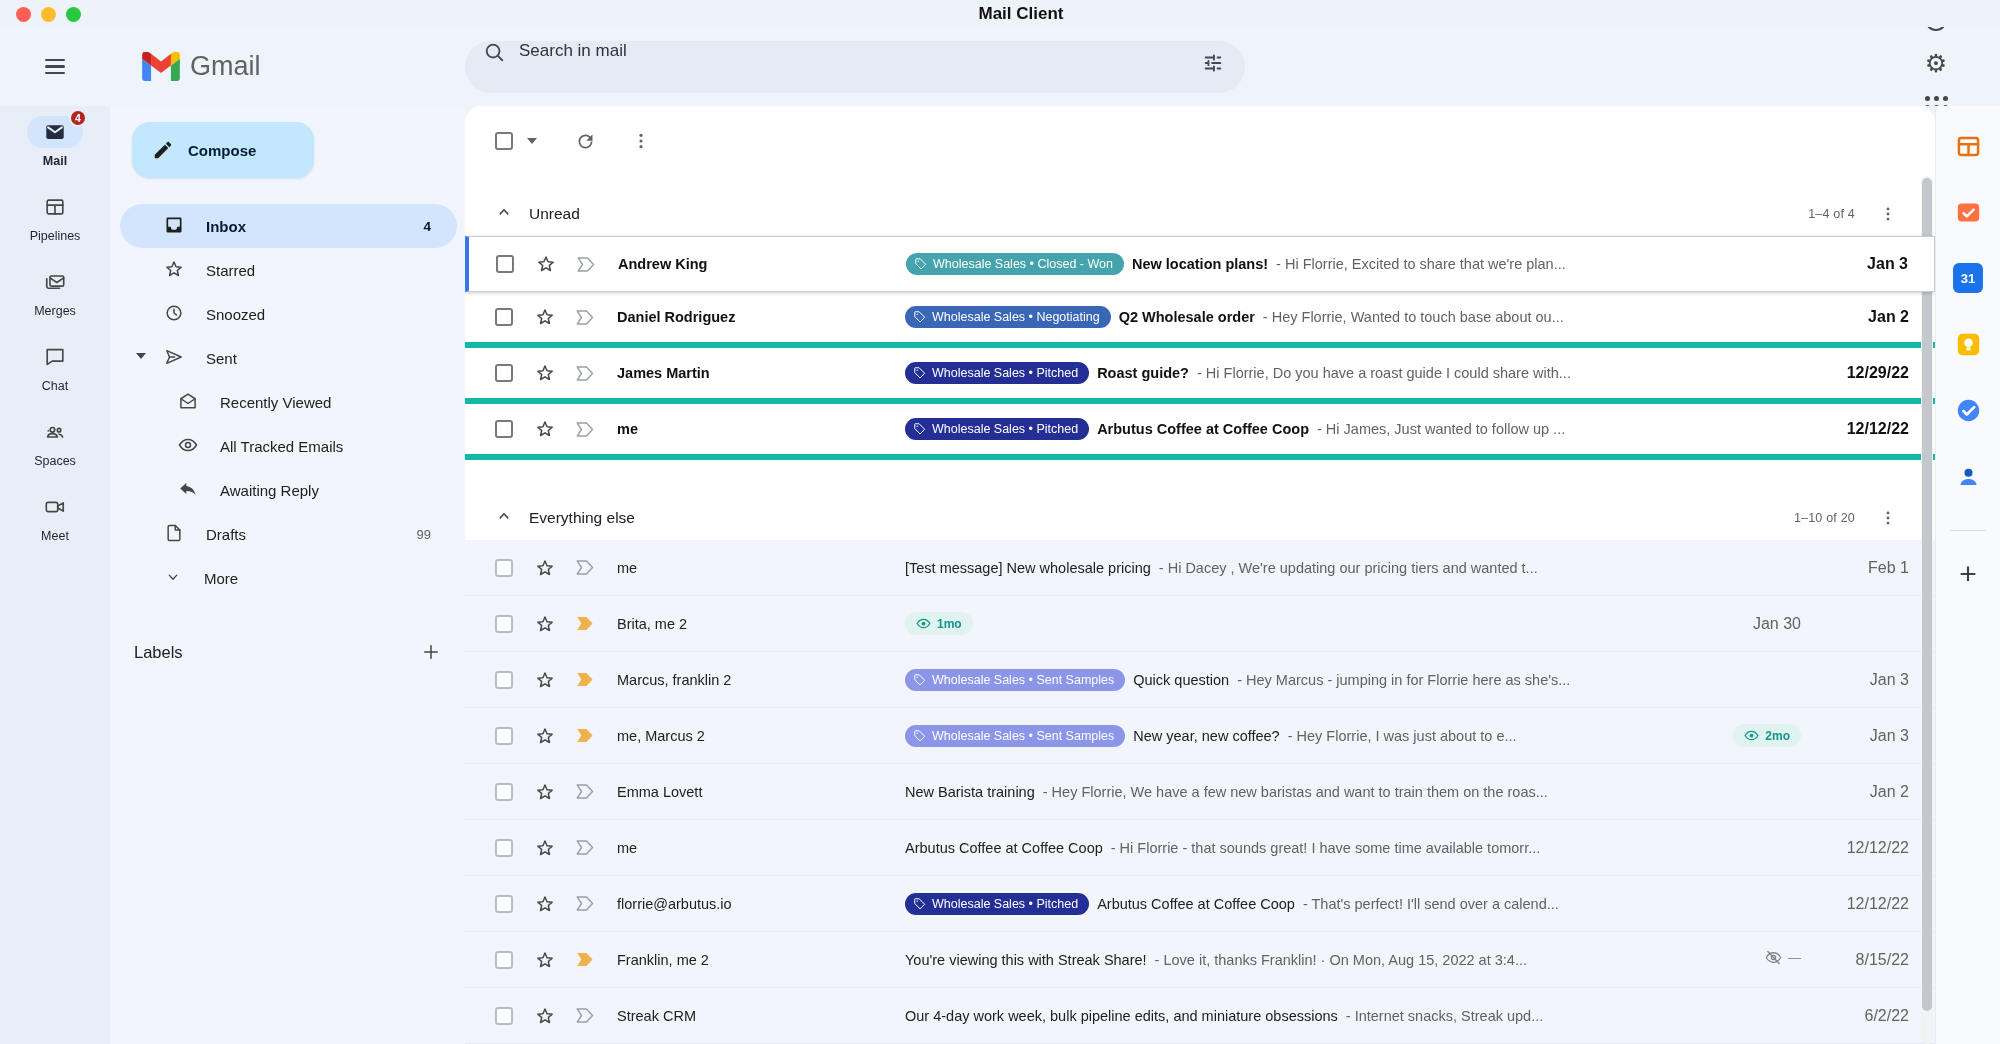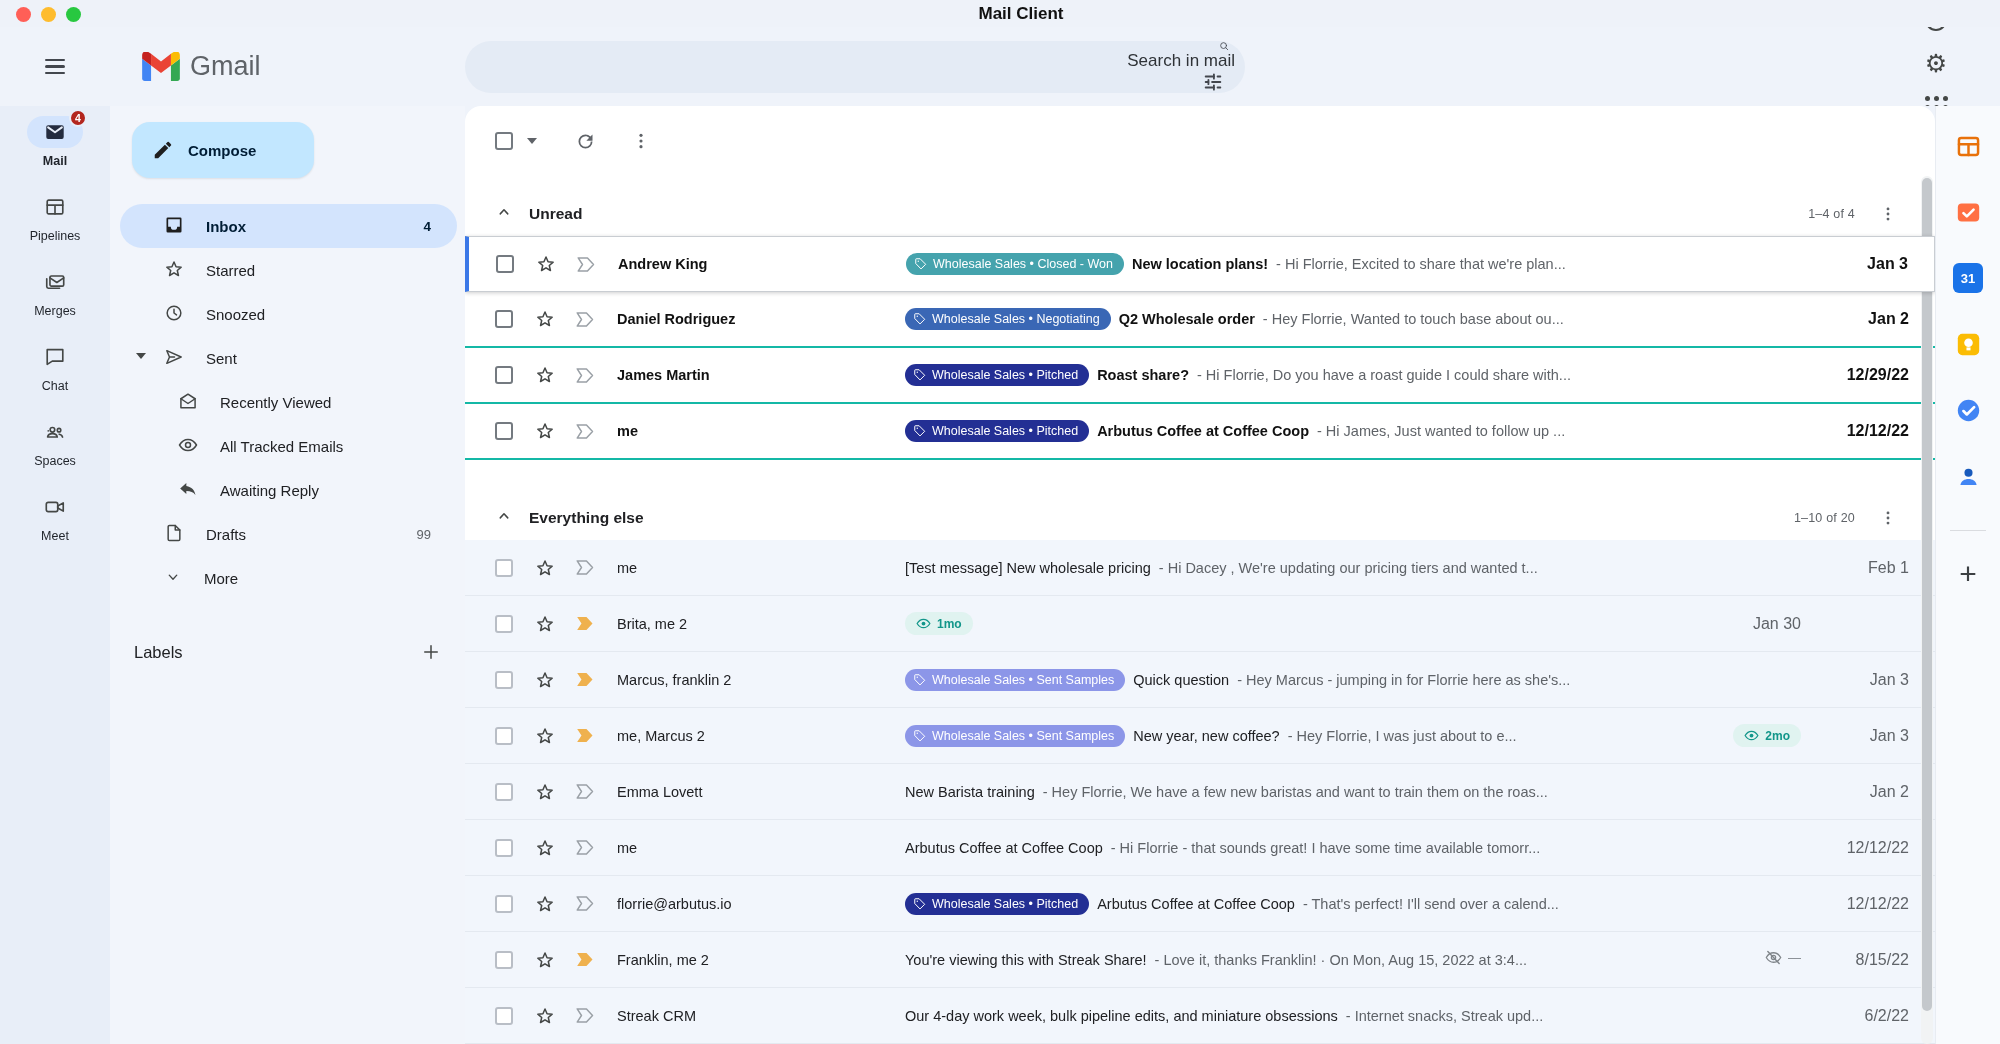--- a/index.html
+++ b/index.html
@@ -16,21 +16,21 @@
   .win-title { position:absolute; left:0; right:0; top:4px; text-align:center; font-size:17px; font-weight:bold; color:#111;margin-left:42px; }
 
   
   .header { height:79px; flex:0 0 79px; background:#eff3fa; display:flex; align-items:center; }
   .header-left { width:465px; flex:0 0 465px; display:flex; align-items:center; }
   .hamburger { width:110px; display:flex; justify-content:center; cursor:pointer; }
   .hamburger div { width:20px; }
   .hamburger div span { display:block; height:2.5px; background:#43474e; border-radius:2px; margin:4px 0; }
   .brand { display:flex; align-items:center; gap:10px; margin-left:32px; }
   .brand-text { font-size:27px; color:#5f6368; }
-  .search { width:780px; height:52px; background:#e4ebf5; border-radius:26px; display:flex; align-items:flex-end; padding:0 10px 0 18px;flex-direction:column; }
+  .search { width:780px; height:52px; background:#e4ebf5; border-radius:26px; display:flex; align-items:flex-start; padding:0 10px 0 18px; }
   .search-ph { flex:1; font-size:17px; color:#2f3337; margin-left:14px; }
   .icon-btn { width:44px; height:44px; border-radius:50%; display:flex; align-items:center; justify-content:center; cursor:pointer; background:transparent; border:none; }
   .header-right { margin-left:auto; display:flex; align-items:flex-end; padding-right:42px;flex-direction:column; }
   .status-chip { display:flex; align-items:center; gap:9px; background:#fff; border:1px solid #d7dbe1; border-radius:22px; height:44px; padding:0 16px 0 14px; cursor:pointer; }
   .status-dot { width:14px; height:14px; border-radius:50%; background:#1e8e3e; }
   .status-label { font-size:15px; color:#202124; }
   .caret { width:0; height:0; border-left:5px solid transparent; border-right:5px solid transparent; border-top:6px solid #5f6368; }
   .help-circle { width:22px; height:22px; border:2px solid #444746; border-radius:50%; display:flex; align-items:center; justify-content:center; font-size:13px; font-weight:bold; color:#444746; }
   .gear-glyph { font-size:25px; color:#444746; line-height:1; }
   .apps-grid { display:grid; grid-template-columns:repeat(3,5px); grid-template-rows:repeat(3,5px); gap:4px; }
@@ -65,25 +65,25 @@
 
   
   .main { position:relative; flex:1; background:#fff; border-radius:16px 16px 0 0; margin-top:0; overflow:hidden; }
   .toolbar { height:70px; display:flex; align-items:center; gap:12px; padding-left:30px; }
   .cbx { width:18px; height:18px; border:2px solid #747a80; border-radius:3px; background:#fff; cursor:pointer; }
   .cbx.light { border-color:#b9bec6; }
   .toolbar .caret { margin-left:2px; margin-right:14px; border-top-color:#5f6368; cursor:pointer; }
 
   .section-header { display:flex; align-items:center; gap:16px; height:44px; padding:0 30px; }
   .section-header:first-of-type { margin-top:16px; }
-  .section-title { font-size:15.5px; font-weight:bold; color:#202124; }
+  .section-title { font-size:15.5px; font-weight:normal; color:#202124; }
   .section-range { margin-left:auto; font-size:12.5px; color:#5f6368; letter-spacing:.2px; }
   .section-gap { height:36px; }
 
-  .row { display:grid; grid-template-columns:20px 20px 22px 268px minmax(0,1fr) auto 88px; column-gap:20px; align-items:center; height:56px; padding:0 26px 0 30px; background:#fff; border-bottom:2px solid #14b8a6; cursor:pointer; }
+  .row { display:grid; grid-template-columns:20px 20px 22px 268px minmax(0,1fr) auto 88px; column-gap:20px; align-items:center; height:56px; padding:0 26px 0 30px; background:#fff; border-bottom:6px solid #14b8a6; cursor:pointer; }
   .row.read { background:#f2f6fc; border-bottom:1px solid #e4e9f0; }
   .row.focused { border:1px solid #c9cdd2; border-left:4px solid #3b78e7; padding-left:27px; box-shadow:0 1px 4px rgba(32,33,36,.22); position:relative; z-index:2; }
   .sender { font-size:14.5px; color:#202124; white-space:nowrap; overflow:hidden; }
   .row.unread .sender, .row.unread .subject, .row.unread .date { font-weight:bold; color:#111; }
   .subject-area { display:flex; align-items:center; gap:8px; white-space:nowrap; overflow:hidden; font-size:14.5px; }
   .subject { color:#202124; flex-shrink:0; }
   .snippet { color:#5f6368; overflow:hidden; }
   .chip { display:inline-flex; align-items:center; gap:5px; color:#fff; font-size:12.5px; border-radius:13px; padding:4px 11px 4px 8px; flex-shrink:0; }
   .date { font-size:16px; color:#5f6368; text-align:right; white-space:nowrap; }
   .track-badge { display:inline-flex; align-items:center; gap:6px; background:#e0f3f0; border-radius:13px; padding:4px 11px; font-size:12px; font-weight:bold; color:#12968a; }
@@ -422,21 +422,21 @@
             </span>
             <span class="sender">James Martin</span>
             <div class="subject-area">
               <span class="chip" style="background: rgb(35, 47, 148);">
                 <svg width="14" height="14" viewBox="0 0 24 24" fill="none" stroke="#444746" stroke-width="1.8" stroke-linecap="round" stroke-linejoin="round">
                   <path d="M3 10.5V4a1 1 0 0 1 1-1h6.5L20 12.5 12.5 20z" stroke="#fff" stroke-width="1.7"></path>
                   <circle cx="7.3" cy="7.3" r="1.2" fill="#fff" stroke="none"></circle>
                 </svg>
                 <span>Wholesale Sales • Pitched</span>
               </span>
-              <span class="subject">Roast share?</span>
+              <span class="subject">Roast guide?</span>
               <span class="snippet"> - Hi Florrie, Do you have a roast guide I could share with...</span>
             </div>
             <span></span>
             <span class="date">12/29/22</span>
           </div>
           <div class="row unread">
             <span class="cbx-cell">
               <span class="cbx"></span>
             </span>
             <span class="star-cell">

